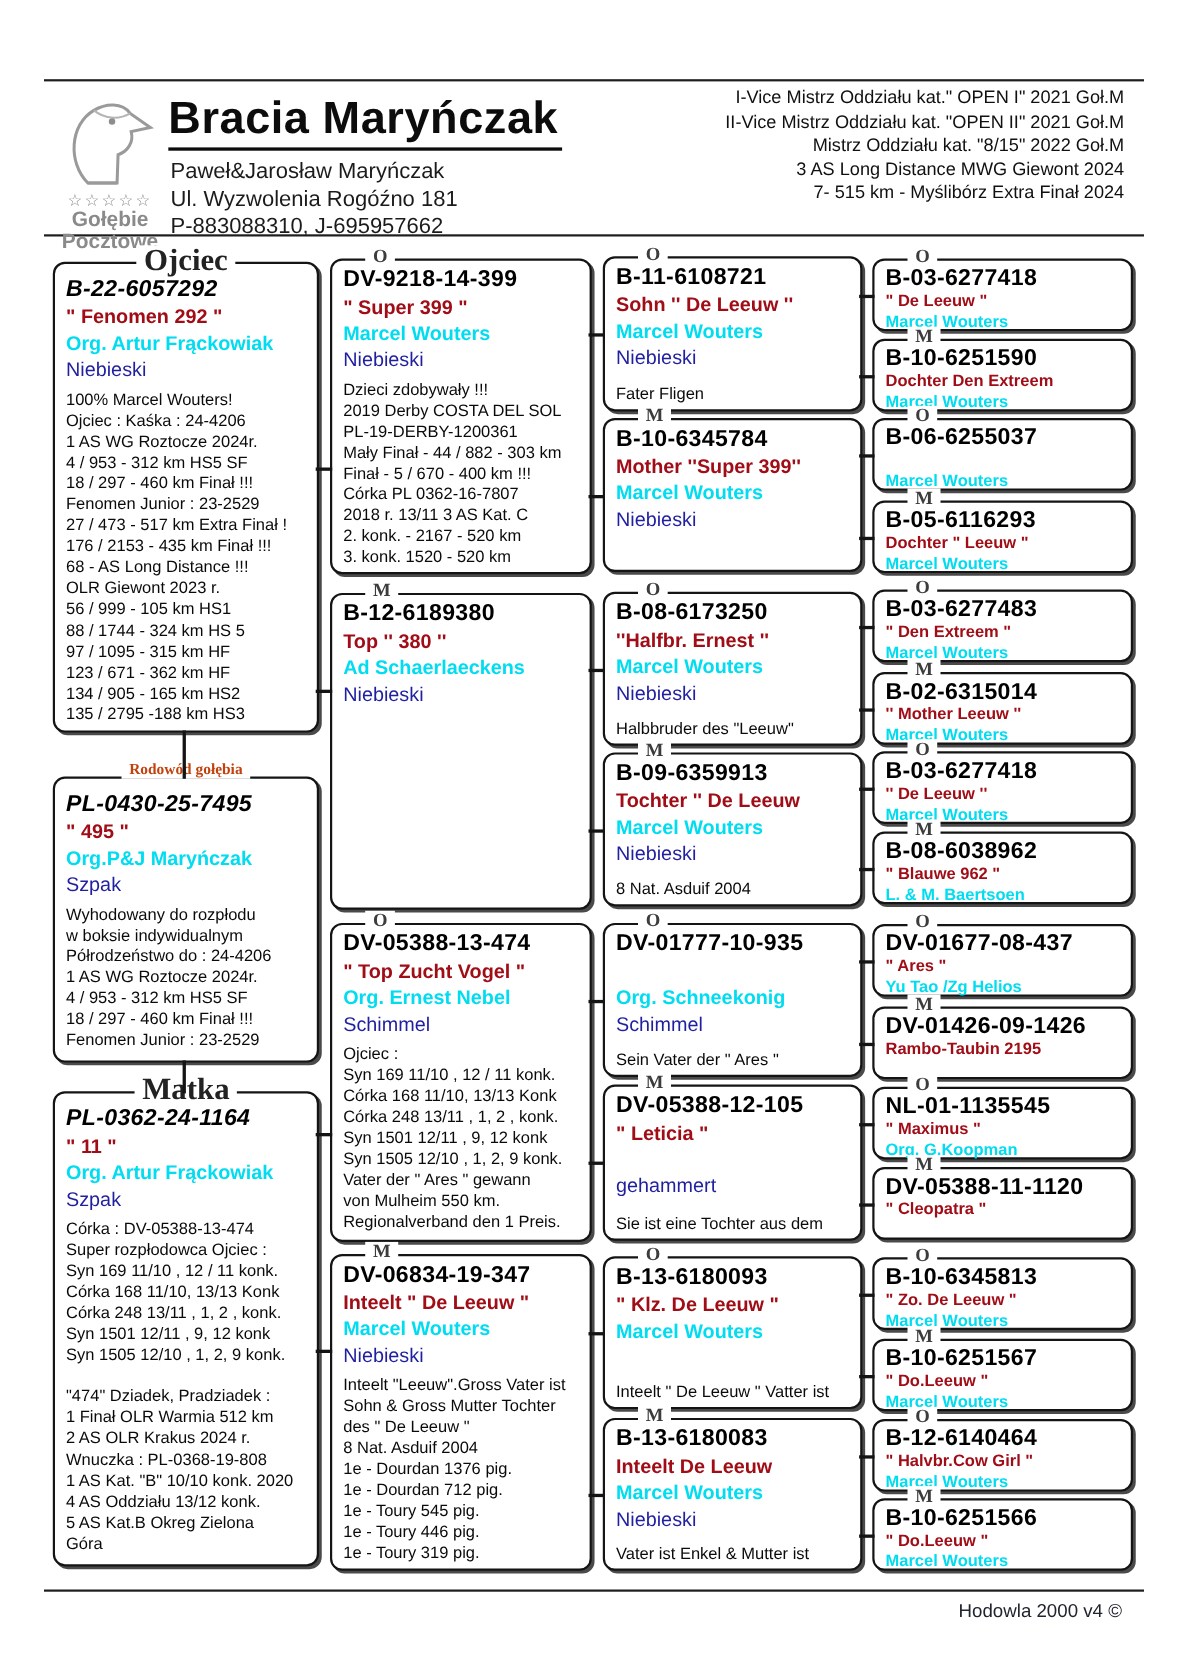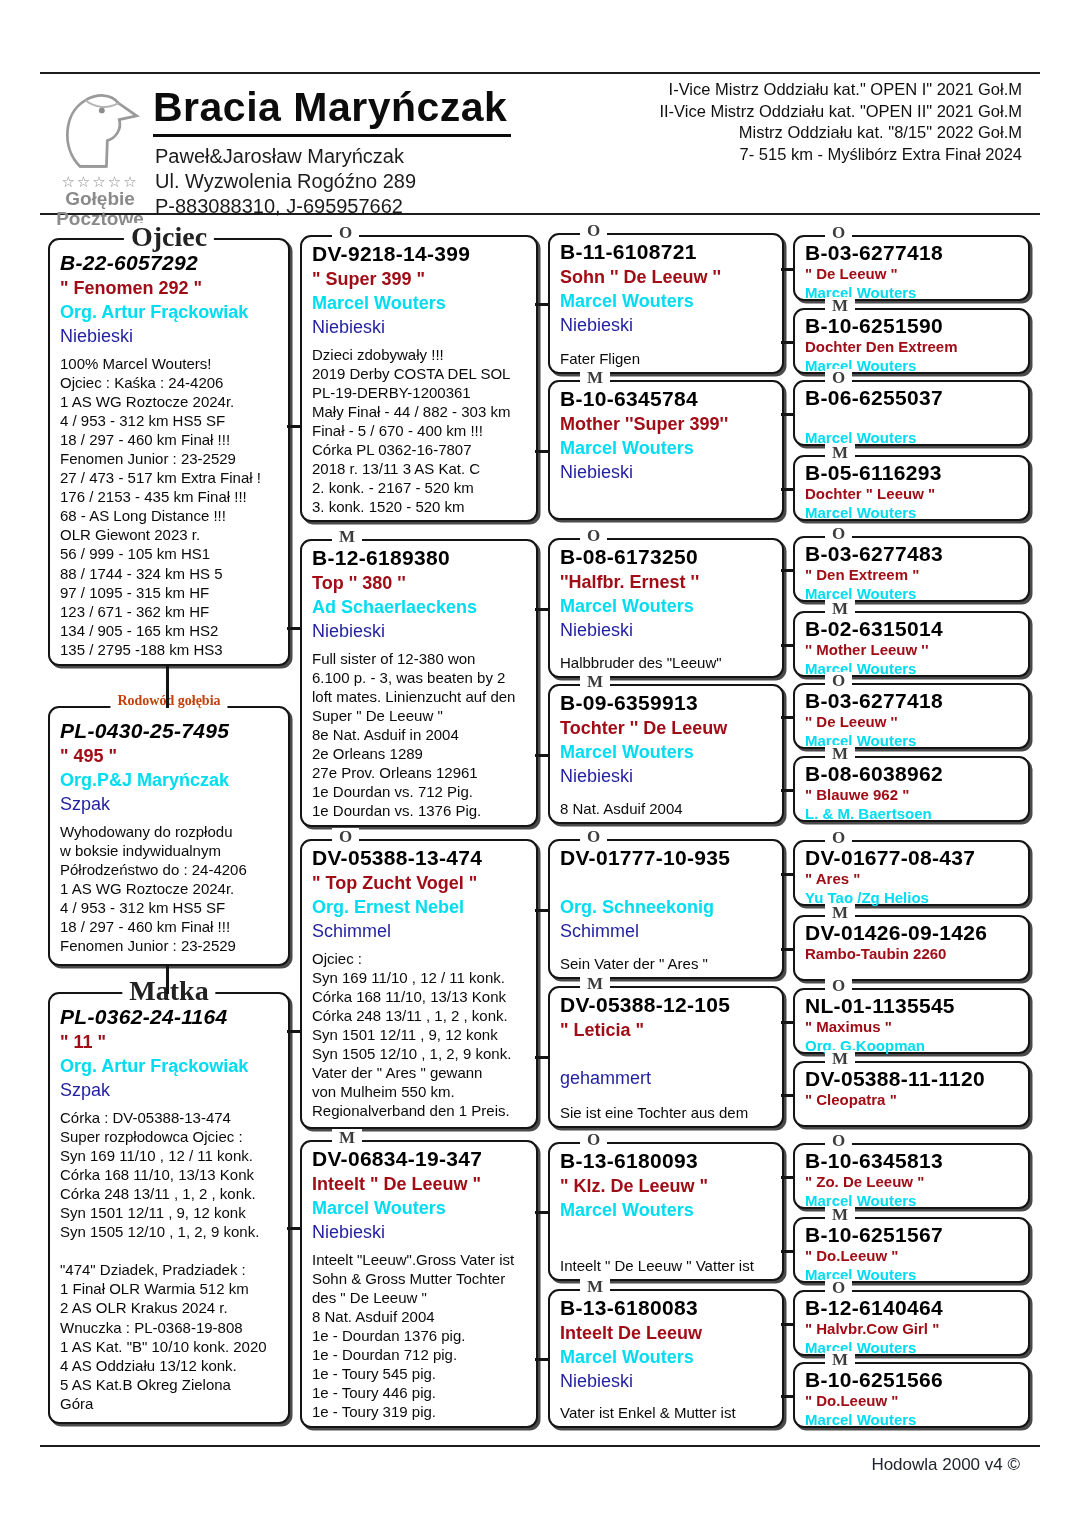--- a/index.html
+++ b/index.html
@@ -48,28 +48,29 @@
     <path d="M28 92 L 57 92" stroke="#9a9a9a" stroke-width="3"></path>
   </svg>
   <div class="stars">☆☆☆☆☆</div>
   <div class="cap">Gołębie</div>
   <div class="cap">Pocztowe</div>
 </div>
 
 <div class="brand-title">Bracia Maryńczak</div>
 <div class="contact">
   <div>Paweł&amp;Jarosław Maryńczak</div>
-  <div>Ul. Wyzwolenia  Rogóźno 289</div>
+  <div>Ul. Wyzwolenia  Rogóźno 181</div>
   <div>P-883088310, J-695957662</div>
 </div>
 
 <div class="ach">
   <div>I-Vice Mistrz Oddziału kat." OPEN I" 2021 Goł.M</div>
   <div>II-Vice Mistrz Oddziału kat. "OPEN II" 2021 Goł.M</div>
   <div>Mistrz Oddziału kat. "8/15" 2022 Goł.M</div>
+  <div>3 AS Long Distance MWG Giewont 2024</div>
   <div>7- 515 km - Myślibórz Extra Finał 2024</div>
 </div>
 
 <div class="pbox c1" style="left:48px;top:238px;width:242px;height:428px;">
   <span class="tag tag-big">Ojciec</span>
   <div class="ring">B-22-6057292</div>
   <div class="pname">" Fenomen 292 "</div>
   <div class="org">Org. Artur Frąckowiak</div>
   <div class="pcolor">Niebieski</div>
   <div class="note">100% Marcel Wouters!
@@ -145,29 +146,20 @@
 2. konk. - 2167 - 520 km
 3. konk. 1520 - 520 km</div>
 </div>
 
 <div class="pbox c2" style="left:300px;top:539px;width:238px;height:288px;">
   <span class="tag">M</span>
   <div class="ring">B-12-6189380</div>
   <div class="pname">Top '' 380 ''</div>
   <div class="org">Ad Schaerlaeckens</div>
   <div class="pcolor">Niebieski</div>
-  <div class="note">Full sister of 12-380 won
-6.100 p. - 3, was beaten by 2
-loft mates. Linienzucht auf den
-Super " De Leeuw "
-8e Nat. Asduif in 2004
-2e Orleans 1289
-27e Prov. Orleans 12961
-1e Dourdan vs. 712 Pig.
-1e Dourdan vs. 1376 Pig.</div>
 </div>
 
 <div class="pbox c2" style="left:300px;top:839px;width:238px;height:290px;">
   <span class="tag">O</span>
   <div class="ring">DV-05388-13-474</div>
   <div class="pname">" Top Zucht Vogel "</div>
   <div class="org">Org. Ernest Nebel</div>
   <div class="pcolor">Schimmel</div>
   <div class="note">Ojciec :
 Syn 169 11/10 , 12 / 11 konk.
@@ -319,21 +311,21 @@
 </div>
 <div class="pbox c4" style="left:793px;top:840px;width:237px;height:66px;">
   <span class="tag">O</span>
   <div class="ring">DV-01677-08-437</div>
   <div class="pname">" Ares "</div>
   <div class="org">Yu Tao /Zg Helios</div>
 </div>
 <div class="pbox c4" style="left:793px;top:915px;width:237px;height:66px;">
   <span class="tag">M</span>
   <div class="ring">DV-01426-09-1426</div>
-  <div class="pname">Rambo-Taubin 2260</div>
+  <div class="pname">Rambo-Taubin 2195</div>
   <div class="org"></div>
 </div>
 <div class="pbox c4" style="left:793px;top:988px;width:237px;height:66px;">
   <span class="tag">O</span>
   <div class="ring">NL-01-1135545</div>
   <div class="pname">" Maximus "</div>
   <div class="org">Org. G.Koopman</div>
 </div>
 <div class="pbox c4" style="left:793px;top:1061px;width:237px;height:66px;">
   <span class="tag">M</span>

